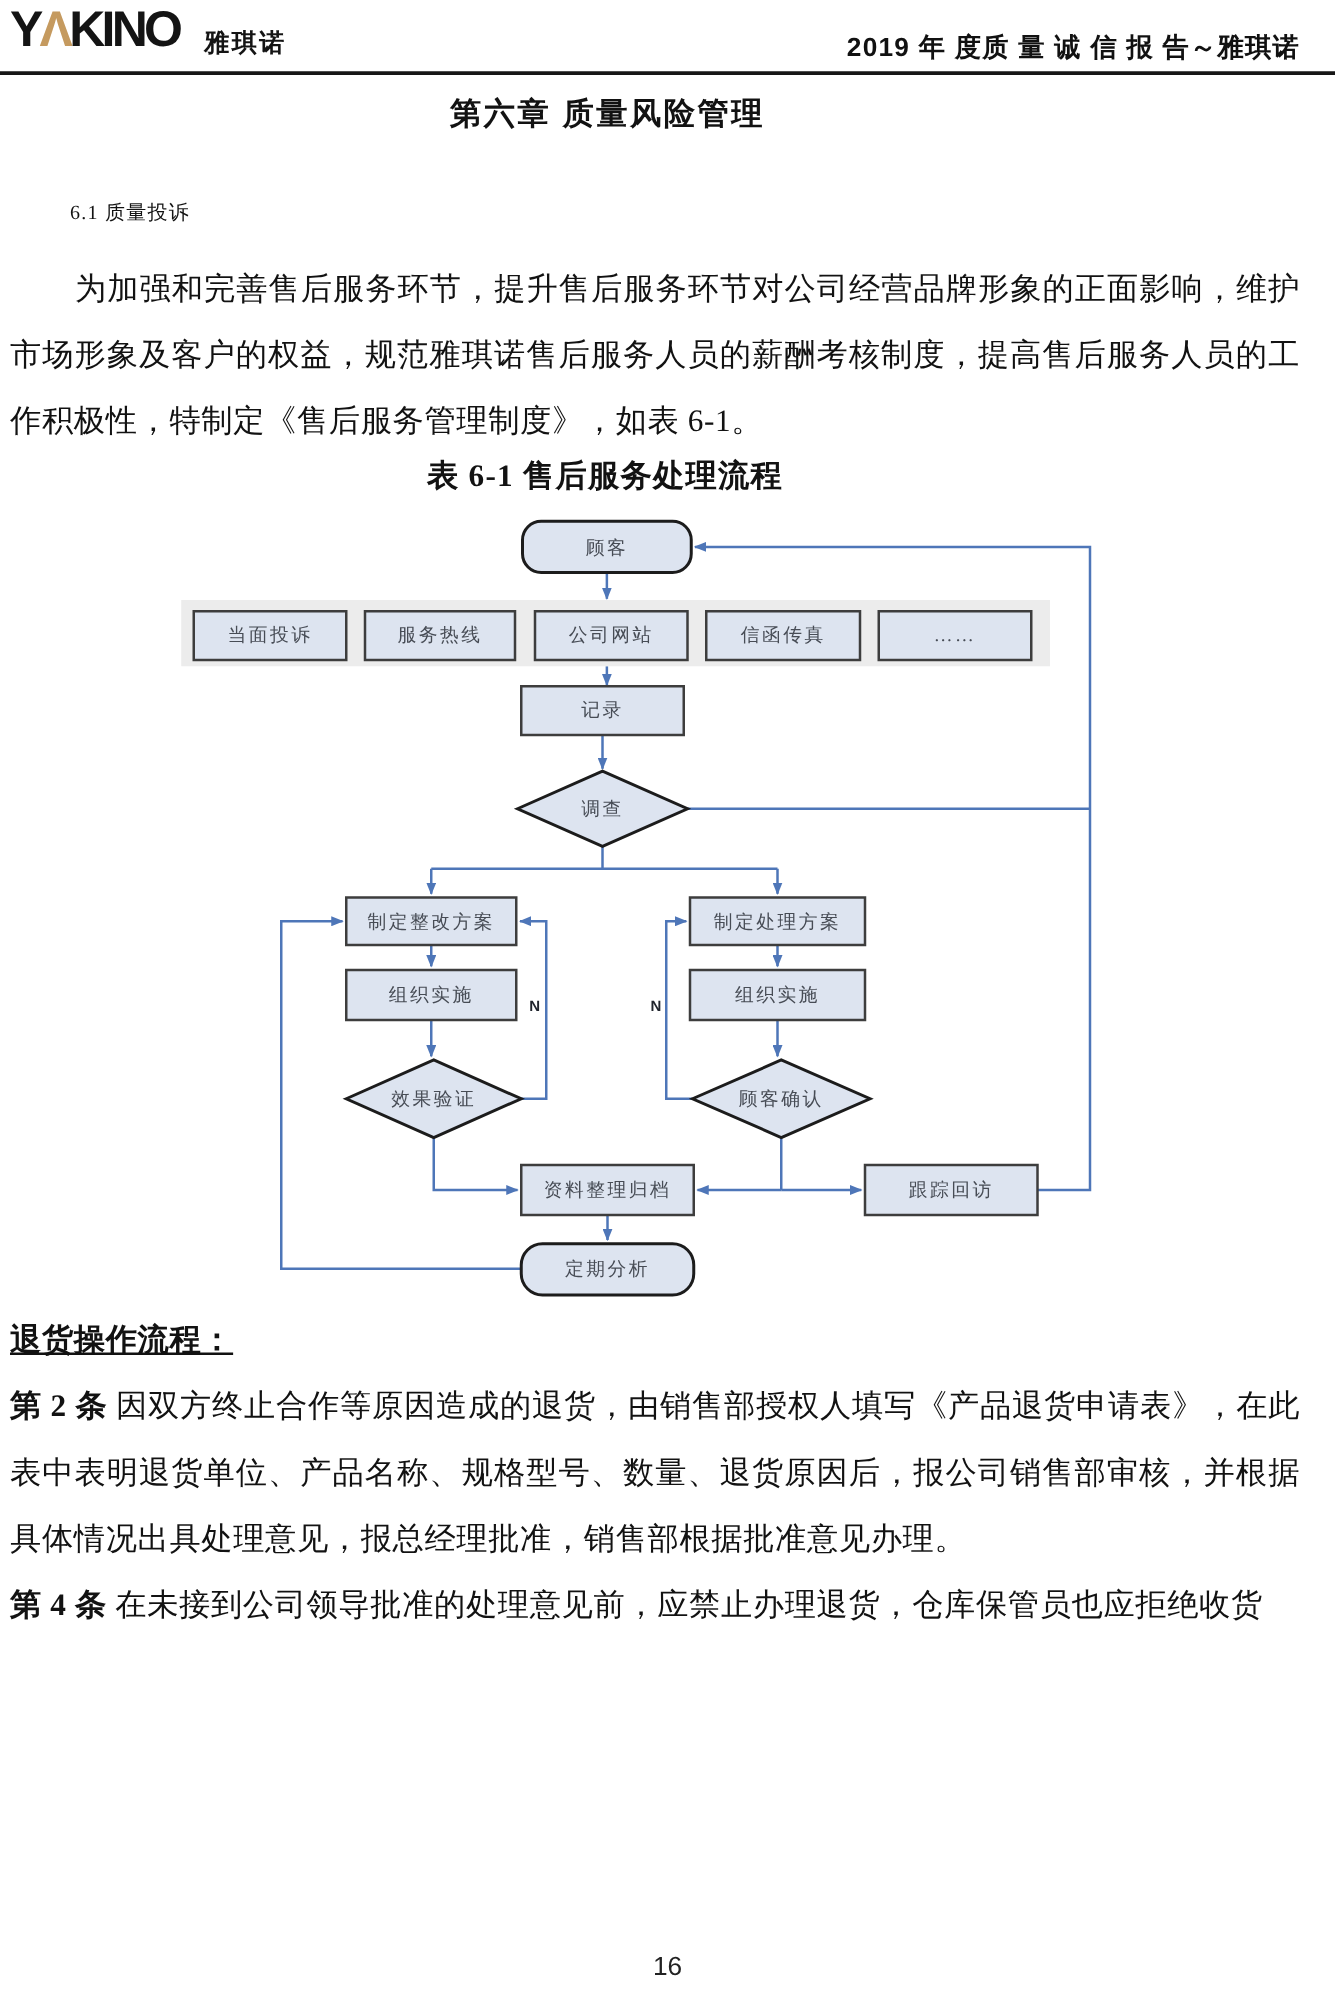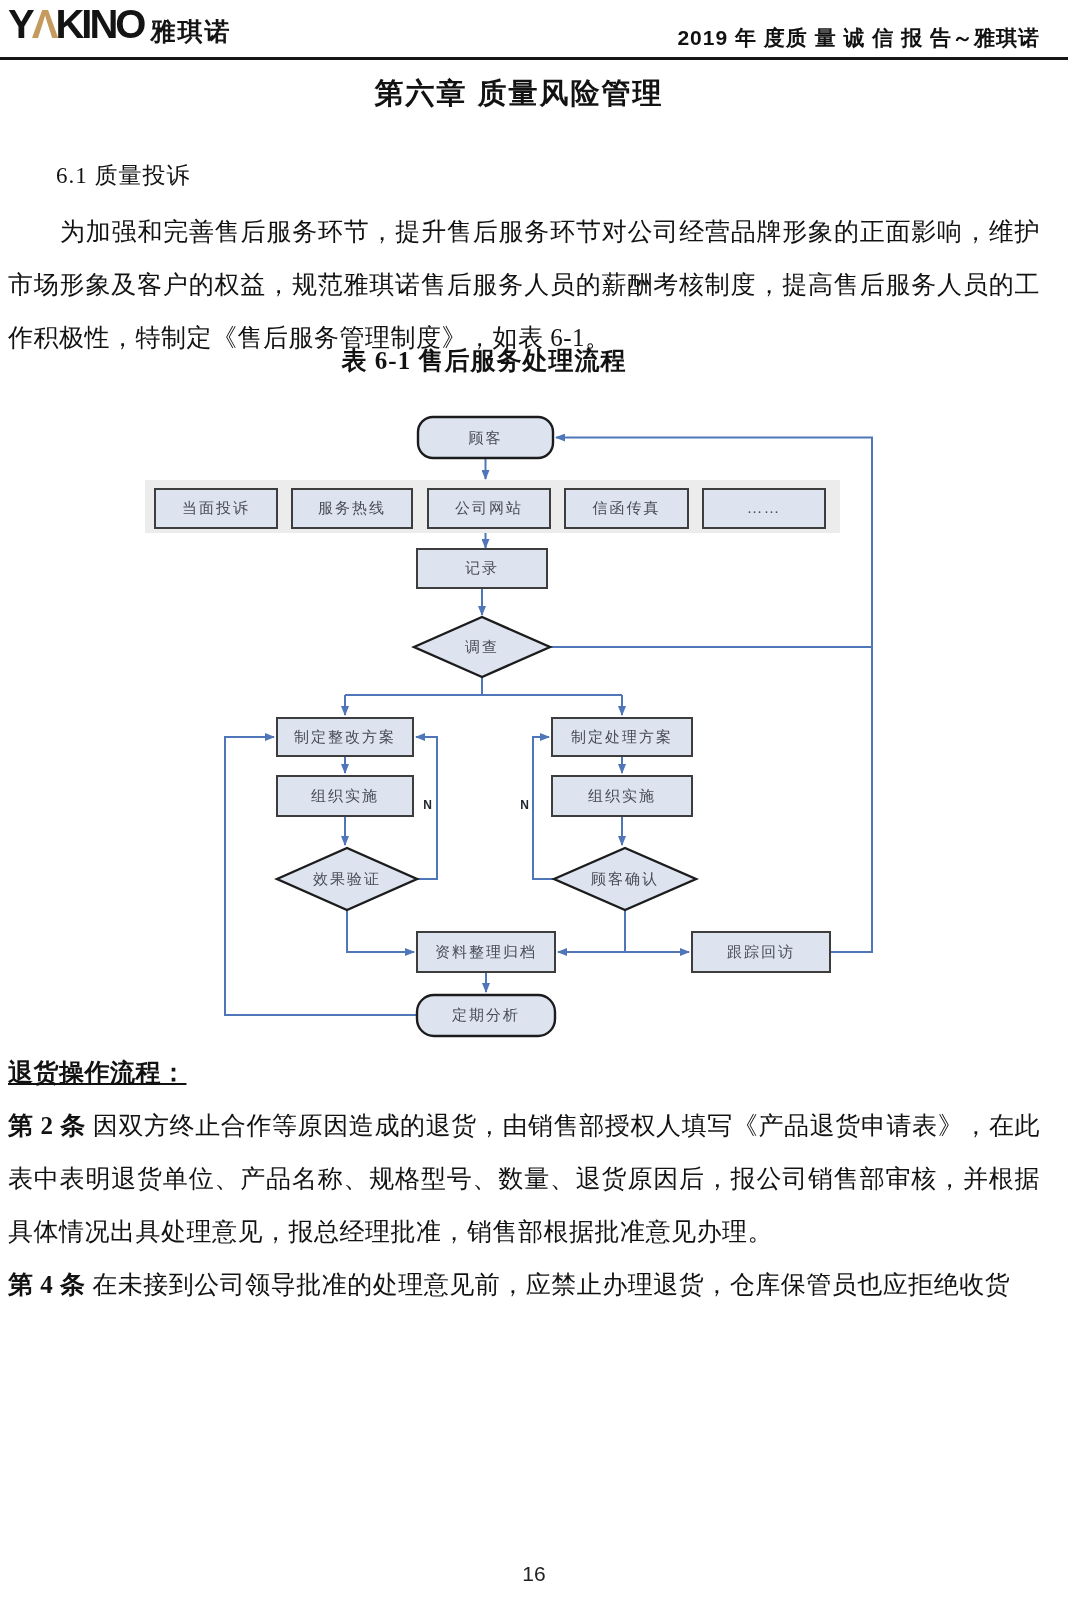--- a/index.html
+++ b/index.html
@@ -4,32 +4,32 @@
 <style>
   html,body{margin:0;padding:0;background:#9a9a9a;}
   .page{position:relative;width:1068px;height:1600px;margin:0 auto;background:#ffffff;
         font-family:"Liberation Serif",serif;color:#121212;overflow:hidden;}
 
   
   .logo{position:absolute;left:8px;top:0px;display:flex;align-items:flex-end;
         font-family:"Liberation Sans",sans-serif;font-weight:bold;}
   .logo-latin{font-size:40px;font-weight:800;letter-spacing:-3px;color:#141414;line-height:48px;}
   .logo-a{color:#c59a5f;}
-  .logo-cn{font-size:25px;margin-left:7px;letter-spacing:2px;color:#141414;}
+  .logo-cn{font-size:20px;margin-left:20px;letter-spacing:2px;color:#141414;}
   .hdr-right{position:absolute;right:28px;top:24px;font-family:"Liberation Sans",sans-serif;
         font-weight:bold;font-size:21px;letter-spacing:1px;color:#111;}
   .hdr-rule{position:absolute;left:0;top:57px;width:1068px;height:3px;background:#161616;}
 
   
   .title{position:absolute;left:0;top:74px;width:972px;text-align:center;
-        font-family:"Liberation Sans",sans-serif;font-weight:bold;font-size:29px;letter-spacing:2px;padding-left:33px;}
-  .section{position:absolute;left:56px;top:160px;font-size:23px;letter-spacing:1px;}
+        font-family:"Liberation Sans",sans-serif;font-weight:bold;font-size:25px;letter-spacing:2px;}
+  .section{position:absolute;left:56px;top:160px;font-size:16px;letter-spacing:1px;}
   .intro{position:absolute;left:8px;top:205px;width:1032px;font-size:25px;line-height:53px;
         text-align:justify;text-indent:52px;letter-spacing:0.5px;}
-  .caption{position:absolute;left:0;top:344px;width:968px;text-align:center;
+  .caption{position:absolute;left:0;top:364px;width:968px;text-align:center;
         font-size:25px;font-weight:bold;letter-spacing:1px;}
 
   
   .flowchart{position:absolute;left:140px;top:405px;width:745px;height:635px;}
   .band{fill:#ececec;}
   .node{fill:#dde4f0;stroke:#3d3d3d;stroke-width:2;}
   .node-round{fill:#dde4f0;stroke:#1c1c1c;stroke-width:2.4;}
   .diamond{fill:#dde4f0;stroke:#1c1c1c;stroke-width:2.4;}
   .edge{fill:none;stroke:#4e76b8;stroke-width:2;}
   .ntext{font-family:"Liberation Serif",serif;font-size:15px;fill:#474c55;

